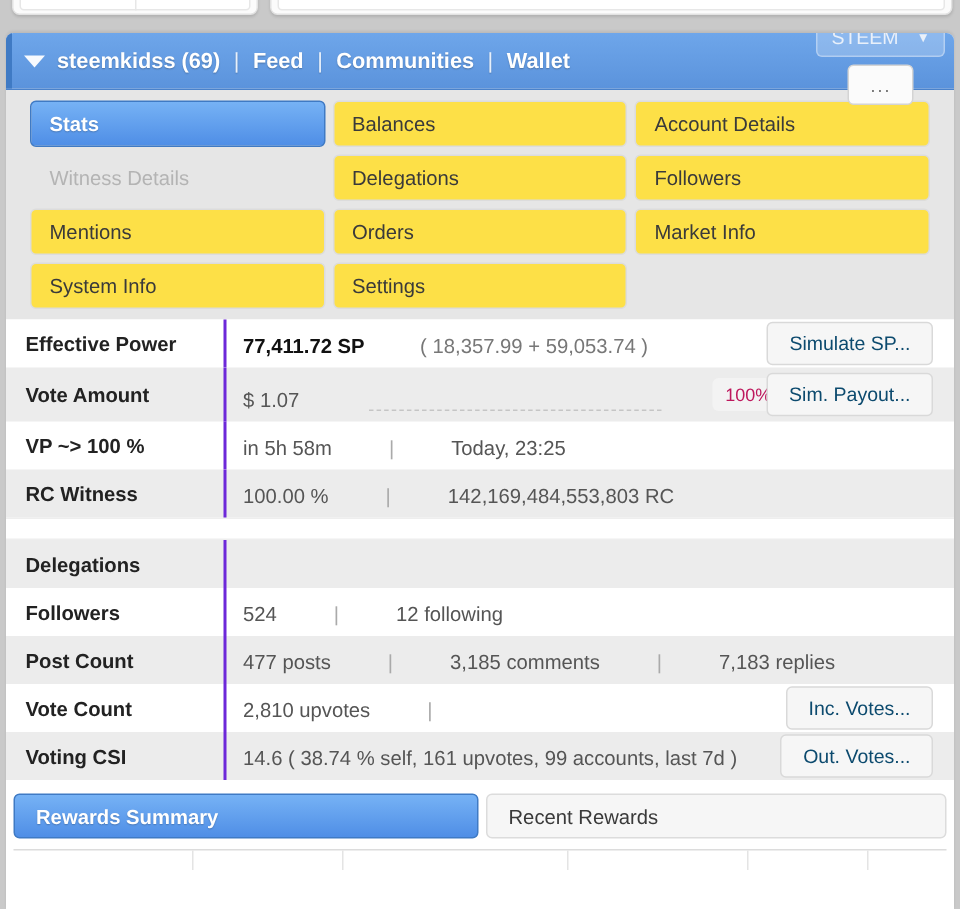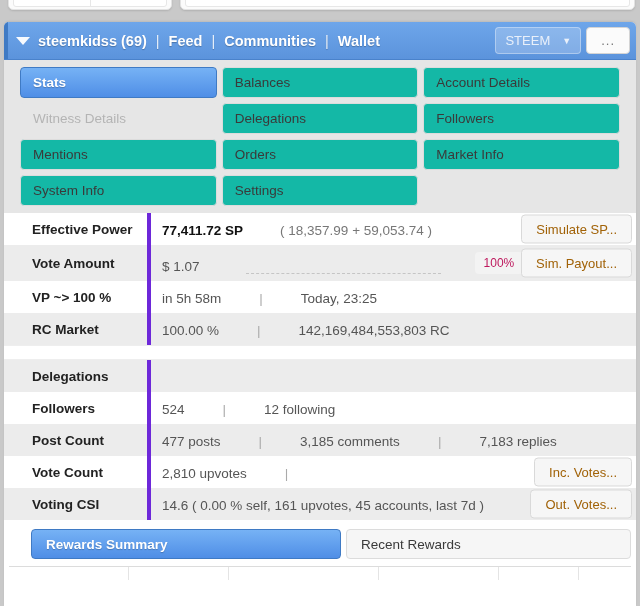--- a/index.html
+++ b/index.html
@@ -47,74 +47,74 @@
   }
   .caret-down {
     width: 0; height: 0; margin: 0 8px 0 12px;
     border-left: 7px solid transparent; border-right: 7px solid transparent;
     border-top: 8px solid #ffffff; opacity: .95;
   }
   .nav { display: flex; align-items: baseline; color: #fff; font-size: 14.5px; font-weight: bold;
          text-shadow: 0 1px 1px rgba(0,0,0,.25); white-space: nowrap; }
   .nav .sep { margin: 0 9px; font-weight: normal; opacity: .85; }
   .nav a { color: #fff; text-decoration: none; }
-  .hdr-right { margin-left: auto; display: flex; align-items: center; gap: 5px; }
+  .hdr-right { margin-left: auto; display: flex; align-items: center; gap: 5px; flex-direction: column; }
   .steem-select {
     display: flex; align-items: center; gap: 12px;
     background: rgba(255,255,255,.22); border: 1px solid rgba(255,255,255,.35);
     border-radius: 4px; padding: 5px 9px; color: #e9f0fa; font-size: 13px;
   }
   .steem-select .cv { font-size: 9px; }
   .dots-btn {
     background: #fbfbfb; border: 1px solid #d4d4d4; border-radius: 4px;
     padding: 6px 14px; color: #777; font-size: 13px; line-height: 1;
     letter-spacing: 1px;
   }
 
   
   .tabgrid {
     display: grid; grid-template-columns: 1fr 1fr 1fr; gap: 5px;
     padding: 7px 16px; background: #e6e6e6;
   }
   .tab {
     height: 31px; display: flex; align-items: center; padding: 0 12px;
-    font-size: 13.5px; color: #3a3a3a; background: #14b8a6;
+    font-size: 13.5px; color: #3a3a3a; background: #fde047;
     border: 1px solid #dcdcdc; border-radius: 4px; cursor: pointer;
     white-space: nowrap; overflow: hidden;
   }
   .tab.active {
     background: linear-gradient(to bottom, #76b2f5 0%, #4f8ee6 100%);
     border-color: #3f7ac4; color: #fff; font-weight: bold;
     text-shadow: 0 1px 1px rgba(0,0,0,.22);
   }
   .tab.disabled { background: #e6e6e6; border-color: transparent; color: #b4b4b4; cursor: default; }
   .tab.empty { background: transparent; border-color: transparent; cursor: default; }
 
   
   .stats { background: #fff; padding: 0; }
   .srow { display: flex; align-items: stretch; min-height: 32px; position: relative; }
   .srow.alt { background: #ececec; }
   .srow .label {
-    width: 147px; flex: 0 0 147px; padding: 7px 0 7px 28px;
+    width: 147px; flex: 0 0 147px; padding: 7px 0 7px 13px;
     font-size: 13.5px; font-weight: bold; color: #222;
-    border-right: 4px solid #6d28d9; display: flex; align-items: center;
+    border-right: 2px solid #6d28d9; display: flex; align-items: center;
   }
   .srow .value {
     flex: 1; padding: 7px 10px 7px 11px; font-size: 13.5px; color: #555;
     display: flex; align-items: flex-end; min-width: 0; gap: 32px;
   }
   .srow .value b { color: #111; font-weight: bold; }
   .srow .value .muted { color: #777; }
   .srow .value .pipe { color: #aaa; margin: 0 6px; }
   .spacer-row { height: 15px; background: #fff; border-top: 1px solid #eee; border-bottom: 1px solid #eee; }
 
   .act-btn {
-    position: absolute; right: 4px; top: 50%; transform: translateY(-50%);
+    position: absolute; right: 14px; top: 50%; transform: translateY(-50%);
     background: #f6f6f6; border: 1px solid #d9d9d9; border-radius: 4px;
-    font-size: 13px; color: #a16207; padding: 6px 14px; white-space: nowrap;
+    font-size: 13px; color: #0c4a6e; padding: 6px 14px; white-space: nowrap;
     cursor: pointer; z-index: 2;
   }
 
   
   .leader { flex: 0 1 195px; height: 1px; border-bottom: 1px dashed #c5c5c5; margin: 0 0 0 14px; }
   .pct-badge {
     background: #f3f3f3; border-radius: 4px; padding: 4px 9px;
     font-size: 12px; color: #be185d; margin-left: 2px;
   }
 
@@ -123,21 +123,20 @@
   .bottom-tabs { display: flex; gap: 5px; }
   .btab {
     height: 30px; display: flex; align-items: center; padding: 0 14px;
     font-size: 13.5px; border-radius: 4px; cursor: pointer; white-space: nowrap;
   }
   .btab.active {
     flex: 0 0 310px;
     background: linear-gradient(to bottom, #76b2f5 0%, #4f8ee6 100%);
     border: 1px solid #3f7ac4; color: #fff; font-weight: bold;
     text-shadow: 0 1px 1px rgba(0,0,0,.22);
-    margin-left: 22px;
   }
   .btab.idle { flex: 1; background: #f6f6f6; border: 1px solid #dcdcdc; color: #3a3a3a; }
 
   .below-table { margin-top: 7px; height: 14px; background: #fff; border-top: 1px solid #dcdcdc;
                  display: flex; }
   .below-table span { border-right: 1px solid #e4e4e4; }
   .bt1 { width: 120px; } .bt2 { width: 100px; } .bt3 { width: 150px; }
   .bt4 { width: 120px; } .bt5 { width: 80px; } .bt6 { flex: 1; border-right: none !important; }
 </style>
 </head>
@@ -214,21 +213,21 @@
     <div class="srow">
       <div class="label">VP ~&gt; 100 %</div>
       <div class="value">
         <span>in 5h 58m</span>
         <span class="pipe">|</span>
         <span>Today, 23:25</span>
       </div>
     </div>
 
     <div class="srow alt">
-      <div class="label">RC Market</div>
+      <div class="label">RC Witness</div>
       <div class="value">
         <span>100.00 %</span>
         <span class="pipe">|</span>
         <span>142,169,484,553,803 RC</span>
       </div>
     </div>
   </div>
 
   <div class="spacer-row"></div>
 
@@ -262,21 +261,21 @@
       <div class="label">Vote Count</div>
       <div class="value">
         <span>2,810 upvotes</span>
         <span class="pipe">|</span>
       </div>
       <div class="act-btn">Inc. Votes...</div>
     </div>
 
     <div class="srow alt">
       <div class="label">Voting CSI</div>
-      <div class="value">14.6 ( 0.00 % self, 161 upvotes, 45 accounts, last 7d )</div>
+      <div class="value">14.6 ( 38.74 % self, 161 upvotes, 99 accounts, last 7d )</div>
       <div class="act-btn">Out. Votes...</div>
     </div>
   </div>
 
   <div class="bottom-wrap">
     <div class="bottom-tabs">
       <div class="btab active">Rewards Summary</div>
       <div class="btab idle">Recent Rewards</div>
     </div>
     <div class="below-table">

